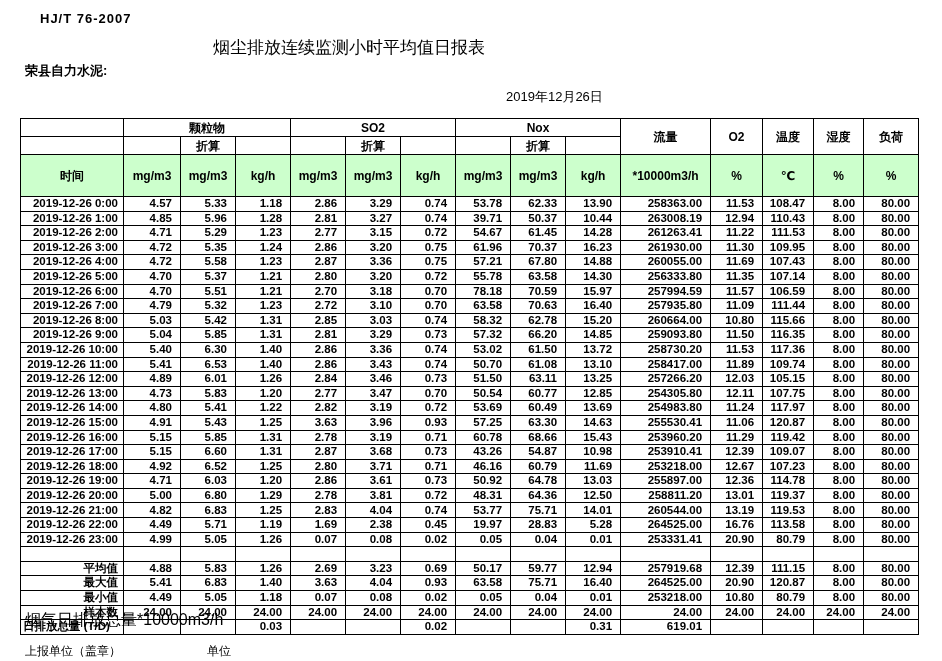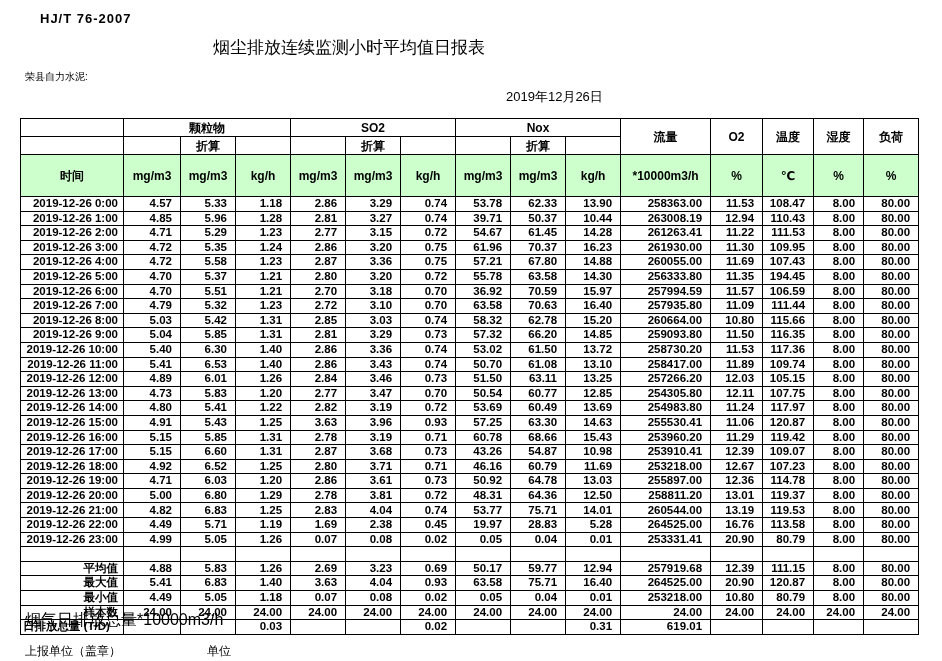--- a/index.html
+++ b/index.html
@@ -3,21 +3,21 @@
 <meta charset="utf-8">
 <style>
   html,body{margin:0;padding:0;}
   body{
     width:942px;height:661px;position:relative;background:#ffffff;color:#000;
     font-family:"Liberation Sans","DejaVu Sans",sans-serif;
   }
   .abs{position:absolute;white-space:nowrap;}
   #std{left:25px;top:11px;font-size:13px;font-weight:bold;letter-spacing:1px;padding-left:15px;}
   #title{left:213px;top:36px;font-size:17px;font-weight:normal;}
-  #company{left:25px;top:70px;font-size:10px;font-weight:normal;}
+  #company{left:25px;top:62px;font-size:13px;font-weight:bold;}
   #site{left:25px;top:90px;font-size:13px;font-weight:bold;margin-top:40px;}
   #date{left:506px;top:88px;font-size:13px;}
   #tablewrap{left:20px;top:118px;font-weight:bold;}
   table{border-collapse:collapse;table-layout:fixed;width:898px;}
   td{
     border:1px solid #000;font-size:11.5px;line-height:1;height:13.6px;
     padding:0 8px 0 0;text-align:right;overflow:hidden;white-space:nowrap;
   }
   tr.hdr td{height:17px;text-align:center;padding:0 2px;font-size:12px;background:#fff;}
   tr.unit td{height:17px;text-align:center;padding:12px 2px;font-size:12px;background:#ccffcc;}
@@ -187,33 +187,33 @@
           <td>5.37</td>
           <td>1.21</td>
           <td>2.80</td>
           <td>3.20</td>
           <td>0.72</td>
           <td>55.78</td>
           <td>63.58</td>
           <td>14.30</td>
           <td>256333.80</td>
           <td>11.35</td>
-          <td>194.45</td>
+          <td>107.14</td>
           <td>8.00</td>
           <td>80.00</td>
         </tr>
         <tr>
           <td class="time">2019-12-26 6:00</td>
           <td>4.70</td>
           <td>5.51</td>
           <td>1.21</td>
           <td>2.70</td>
           <td>3.18</td>
           <td>0.70</td>
-          <td>36.92</td>
+          <td>78.18</td>
           <td>70.59</td>
           <td>15.97</td>
           <td>257994.59</td>
           <td>11.57</td>
           <td>106.59</td>
           <td>8.00</td>
           <td>80.00</td>
         </tr>
         <tr>
           <td class="time">2019-12-26 7:00</td>

